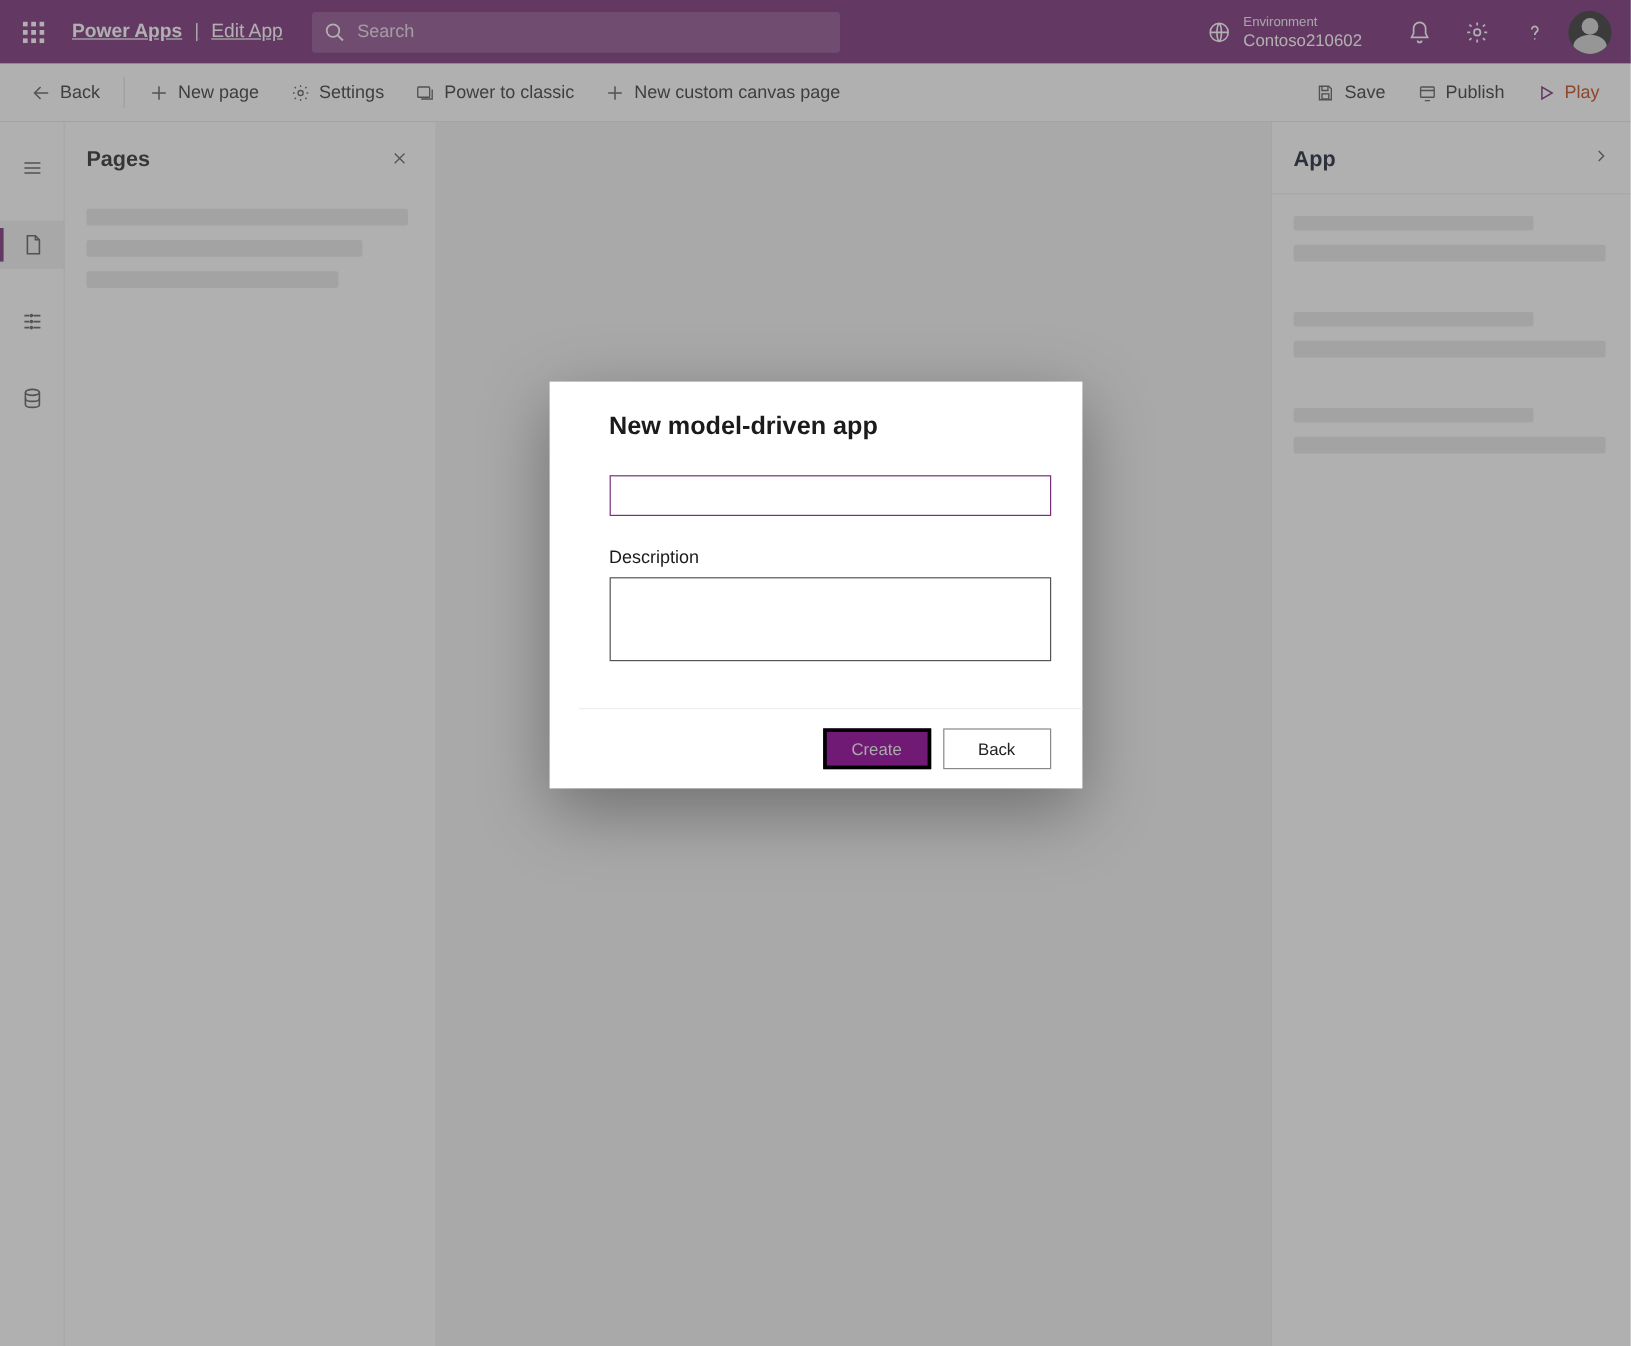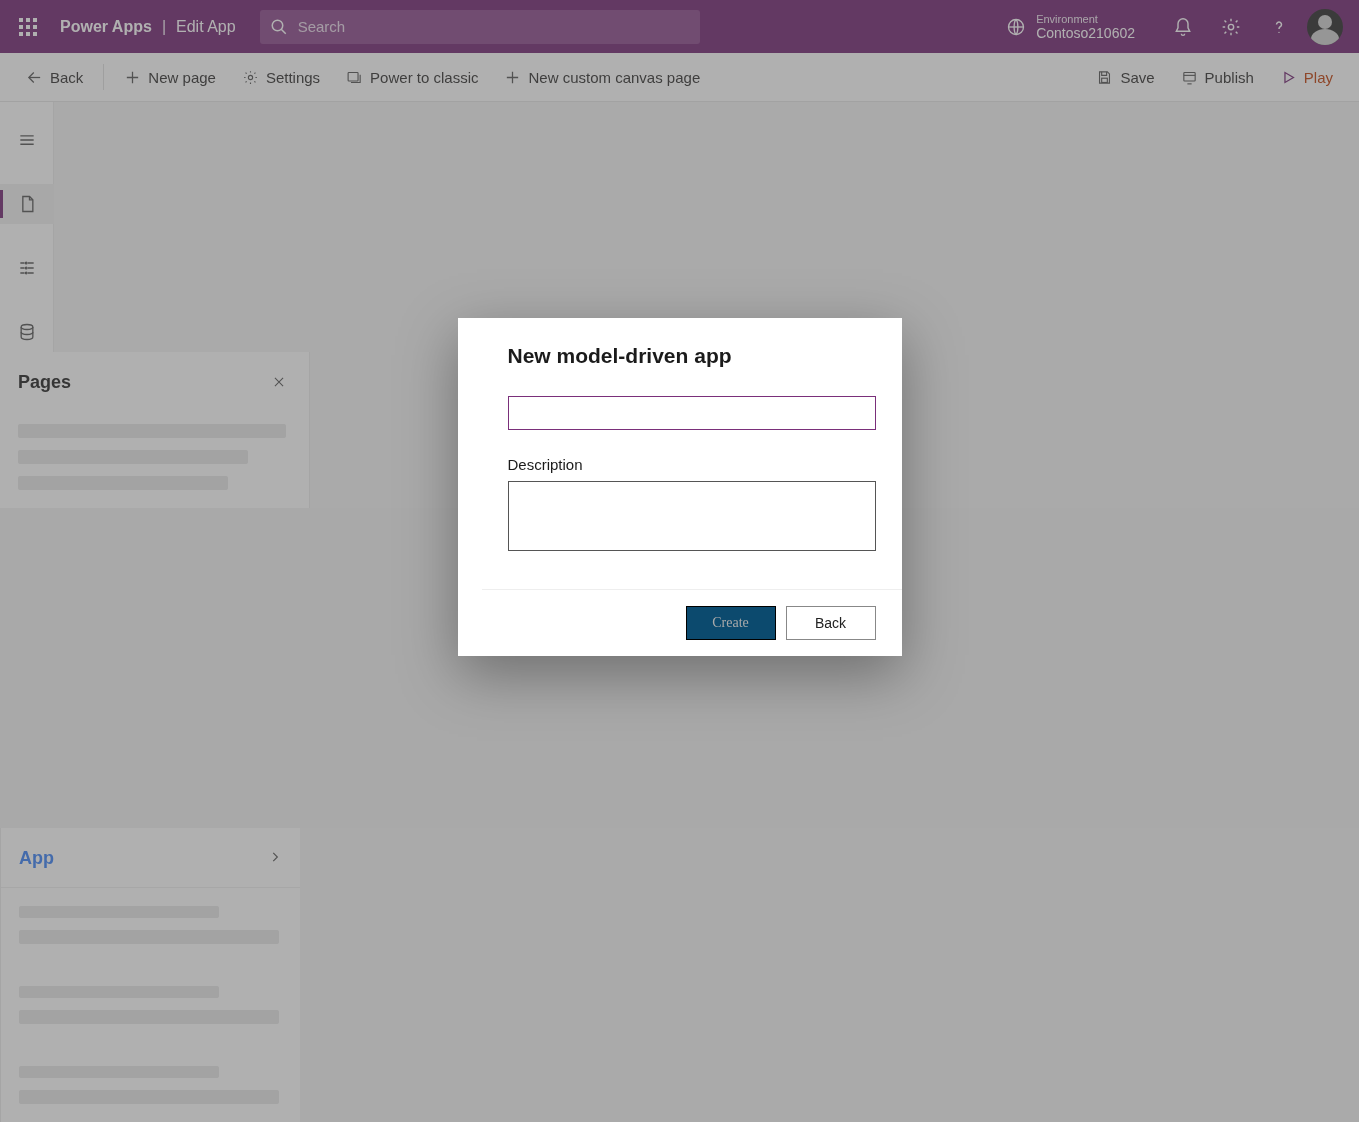--- a/index.html
+++ b/index.html
@@ -33,20 +33,21 @@
       cursor: pointer;
     }
     .waffle svg { width: 18px; height: 18px; fill: #fff; }
     .brand {
       font-size: 16px;
       font-weight: 600;
       margin-left: 12px;
       display: flex;
       align-items: flex-end;
       gap: 10px;
+      text-decoration: underline;
     }
     .brand .sep { font-weight: 400; opacity: .9; }
     .brand .subtitle { font-weight: 400; }
     .search-wrap {
       margin-left: 24px;
       width: 440px;
       height: 34px;
       background: #8d4a8d;
       border-radius: 3px;
       display: flex;
@@ -133,21 +134,20 @@
     }
     .cmd-spacer { flex: 1; }
     .cmd-item.right { color: #323130; text-align: center; }
     .cmd-item.play svg { stroke: #742774; }
     .cmd-item.play span { color: #c2410c; }
     
     .main-area {
       display: flex;
       height: calc(1122px - 53px - 49px);
       background: #f4f4f4;
-      flex-direction: column;
     }
     .rail {
       width: 54px;
       background: #fff;
       border-right: 1px solid #ececec;
       display: flex;
       flex-direction: column;
       align-items: center;
       padding-top: 18px;
       gap: 24px;
@@ -192,21 +192,21 @@
     .right-panel {
       width: 300px;
       background: #fff;
       border-left: 1px solid #ececec;
     }
     .right-header {
       display: flex; align-items: center; justify-content: space-between;
       padding: 20px 18px 18px 18px;
       border-bottom: 1px solid #eee;
     }
-    .right-header .title { font-size: 18px; font-weight: 600; color: #3b82f6; }
+    .right-header .title { font-size: 18px; font-weight: 600; color: #0f172a; }
     .right-header svg { width: 14px; height: 14px; stroke: #555; fill:none; }
     
     .overlay {
       position: absolute;
       inset: 0;
       background: rgba(80,80,80,0.45);
       display: flex;
       align-items: flex-start;
       justify-content: center;
     }
@@ -251,25 +251,24 @@
     .btn {
       min-width: 90px;
       height: 34px;
       font-size: 14px;
       cursor: pointer;
       background: #fff;
       border: 1px solid #888;
       color: #222;
     }
     .btn.primary {
-      background: #0c4a6e;
-      border: 1px solid #000000;
+      background: #701a75;
+      border: 3px solid #000000;
       color: #aaa;
       cursor: default;
-      font-family: Liberation Serif, serif;
     }
   </style>
 </head>
 <body>
 
 <div class="top-header">
   <div class="waffle">
     <svg viewBox="0 0 18 18">
         <rect x="0" y="0" width="4" height="4"></rect>
         <rect x="7" y="0" width="4" height="4"></rect>

